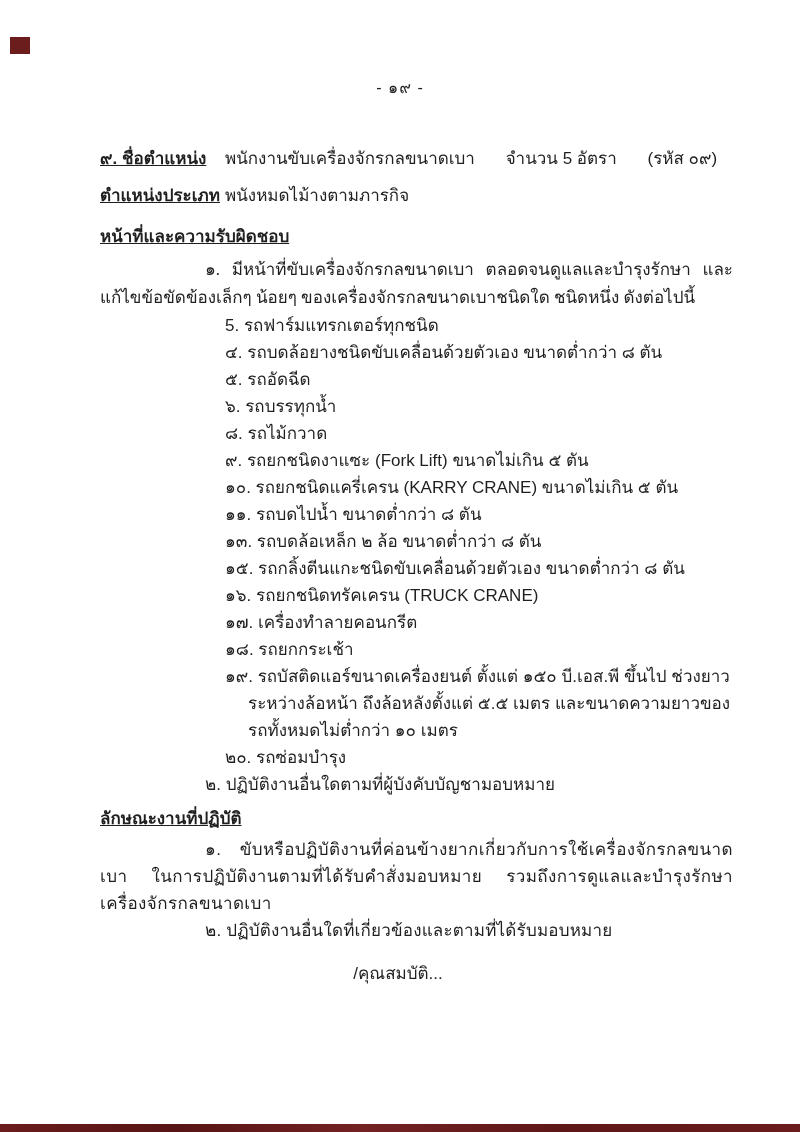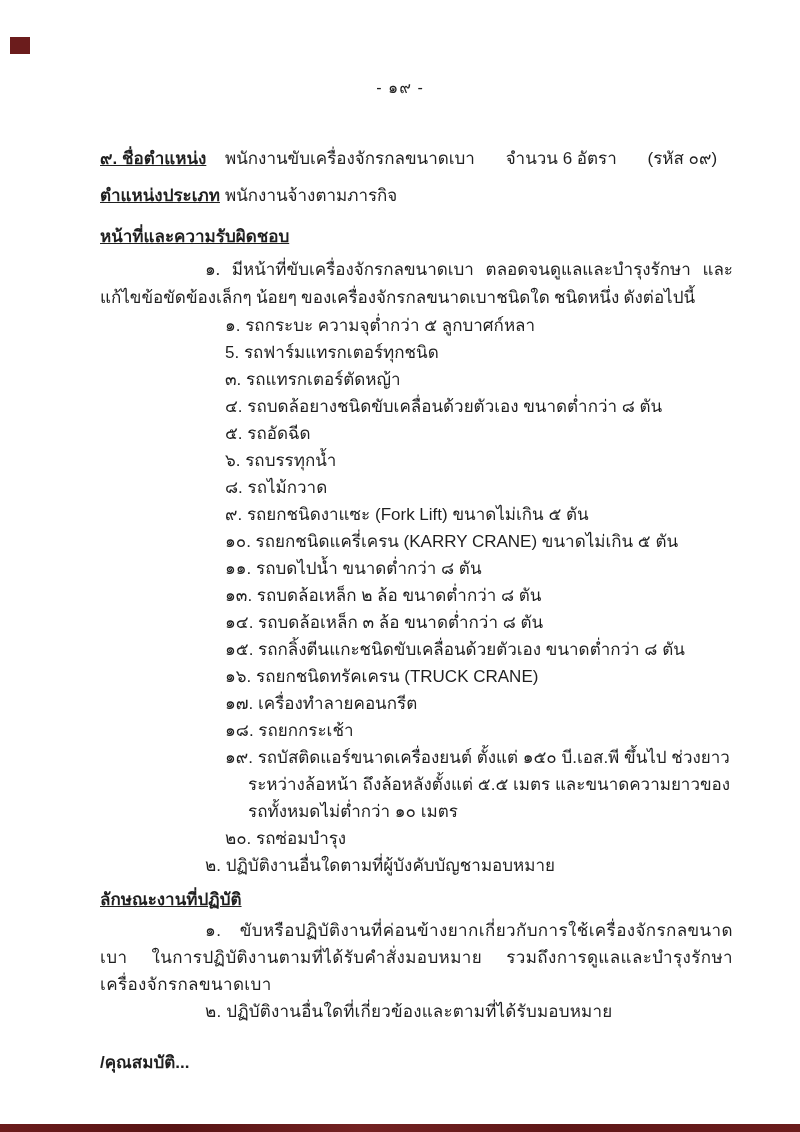--- a/index.html
+++ b/index.html
@@ -67,25 +67,24 @@
     text-align:justify;
     letter-spacing:0.4px;
   }
   .jn-item{
     margin-left:105px;
     line-height:27px;
     letter-spacing:0.2px;
   }
   .jn-heading{margin-top:10px;}
   .continuation{
-    margin-top:28px;
-    text-align:left;
+    margin-top:20px;
+    text-align:center;
     padding-right:37px;
     line-height:20px;
-    font-weight:bold;
   }
   .scan-mark-topleft{
     position:absolute;
     left:10px;top:37px;
     width:20px;height:17px;
     background:#6b1c1c;
   }
   .scan-strip-bottom{
     position:absolute;
     left:0;right:0;bottom:0;
@@ -102,61 +101,58 @@
 
   <div class="page-number">- ๑๙ -</div>
 
   <div class="content">
 
     <div class="position-block">
       <div class="pos-row">
         <span class="pos-label">๙. ชื่อตำแหน่ง</span>
         <span class="pos-value">
           <span class="seg">พนักงานขับเครื่องจักรกลขนาดเบา</span>
-          <span class="seg">จำนวน 6 อัตรา</span>
+          <span class="seg">จำนวน 5 อัตรา</span>
           <span class="seg">(รหัส ๐๙)</span>
         </span>
       </div>
       <div class="pos-row">
         <span class="pos-label">ตำแหน่งประเภท</span>
-        <span class="pos-value">พนักงานจ้างตามภารกิจ</span>
+        <span class="pos-value">พนังหมดไม้างตามภารกิจ</span>
       </div>
     </div>
 
     <div class="section-heading">หน้าที่และความรับผิดชอบ</div>
 
     <div class="intro-para">๑. มีหน้าที่ขับเครื่องจักรกลขนาดเบา ตลอดจนดูแลและบำรุงรักษา และแก้ไขข้อขัดข้องเล็กๆ น้อยๆ ของเครื่องจักรกลขนาดเบาชนิดใด ชนิดหนึ่ง ดังต่อไปนี้</div>
 
     <div class="machine-list">
 
-        <div class="machine-item">๑. รถกระบะ ความจุต่ำกว่า ๕ ลูกบาศก์หลา</div>
 
         <div class="machine-item">5. รถฟาร์มแทรกเตอร์ทุกชนิด</div>
 
-        <div class="machine-item">๓. รถแทรกเตอร์ตัดหญ้า</div>
 
         <div class="machine-item">๔. รถบดล้อยางชนิดขับเคลื่อนด้วยตัวเอง ขนาดต่ำกว่า ๘ ตัน</div>
 
         <div class="machine-item">๕. รถอัดฉีด</div>
 
         <div class="machine-item">๖. รถบรรทุกน้ำ</div>
 
 
         <div class="machine-item">๘. รถไม้กวาด</div>
 
         <div class="machine-item">๙. รถยกชนิดงาแซะ (Fork Lift) ขนาดไม่เกิน ๕ ตัน</div>
 
         <div class="machine-item">๑๐. รถยกชนิดแครี่เครน (KARRY CRANE) ขนาดไม่เกิน ๕ ตัน</div>
 
         <div class="machine-item">๑๑. รถบดไปน้ำ ขนาดต่ำกว่า ๘ ตัน</div>
 
 
         <div class="machine-item">๑๓. รถบดล้อเหล็ก ๒ ล้อ ขนาดต่ำกว่า ๘ ตัน</div>
 
-        <div class="machine-item">๑๔. รถบดล้อเหล็ก ๓ ล้อ ขนาดต่ำกว่า ๘ ตัน</div>
 
         <div class="machine-item">๑๕. รถกลิ้งตีนแกะชนิดขับเคลื่อนด้วยตัวเอง ขนาดต่ำกว่า ๘ ตัน</div>
 
         <div class="machine-item">๑๖. รถยกชนิดทรัคเครน (TRUCK CRANE)</div>
 
         <div class="machine-item">๑๗. เครื่องทำลายคอนกรีต</div>
 
         <div class="machine-item">๑๘. รถยกกระเช้า</div>
 
         <div class="machine-item">๑๙. รถบัสติดแอร์ขนาดเครื่องยนต์ ตั้งแต่ ๑๕๐ บี.เอส.พี ขึ้นไป ช่วงยาวระหว่างล้อหน้า ถึงล้อหลังตั้งแต่ ๕.๕ เมตร และขนาดความยาวของรถทั้งหมดไม่ต่ำกว่า ๑๐ เมตร</div>

